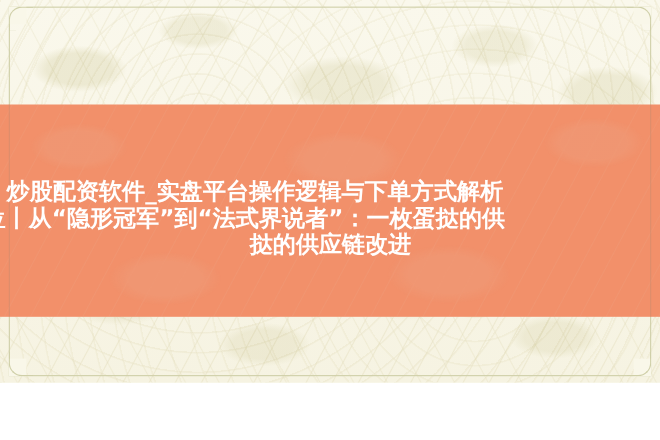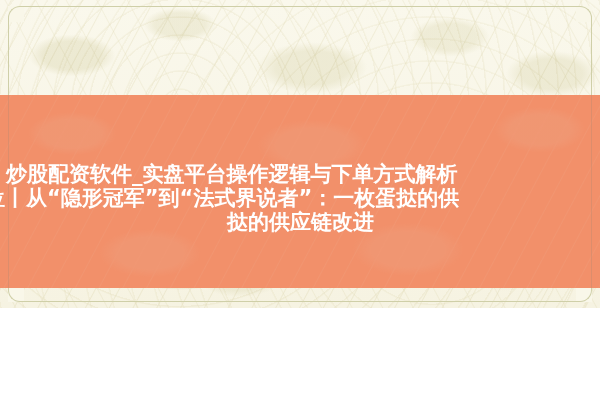--- a/index.html
+++ b/index.html
@@ -7,21 +7,21 @@
     padding: 0;
     background: #ffffff;
   }
   body {
     font-family: "DejaVu Sans", "Liberation Sans", sans-serif;
   }
 
   .screenshot {
     position: relative;
     width: 600px;
-    height: 308px;
+    height: 348px;
     overflow: hidden;
     background: #f7f5e6;
   }
 
   
   .bg-base {
     position: absolute;
     inset: 0;
     background-color: #f8f6e7;
     background-image:

